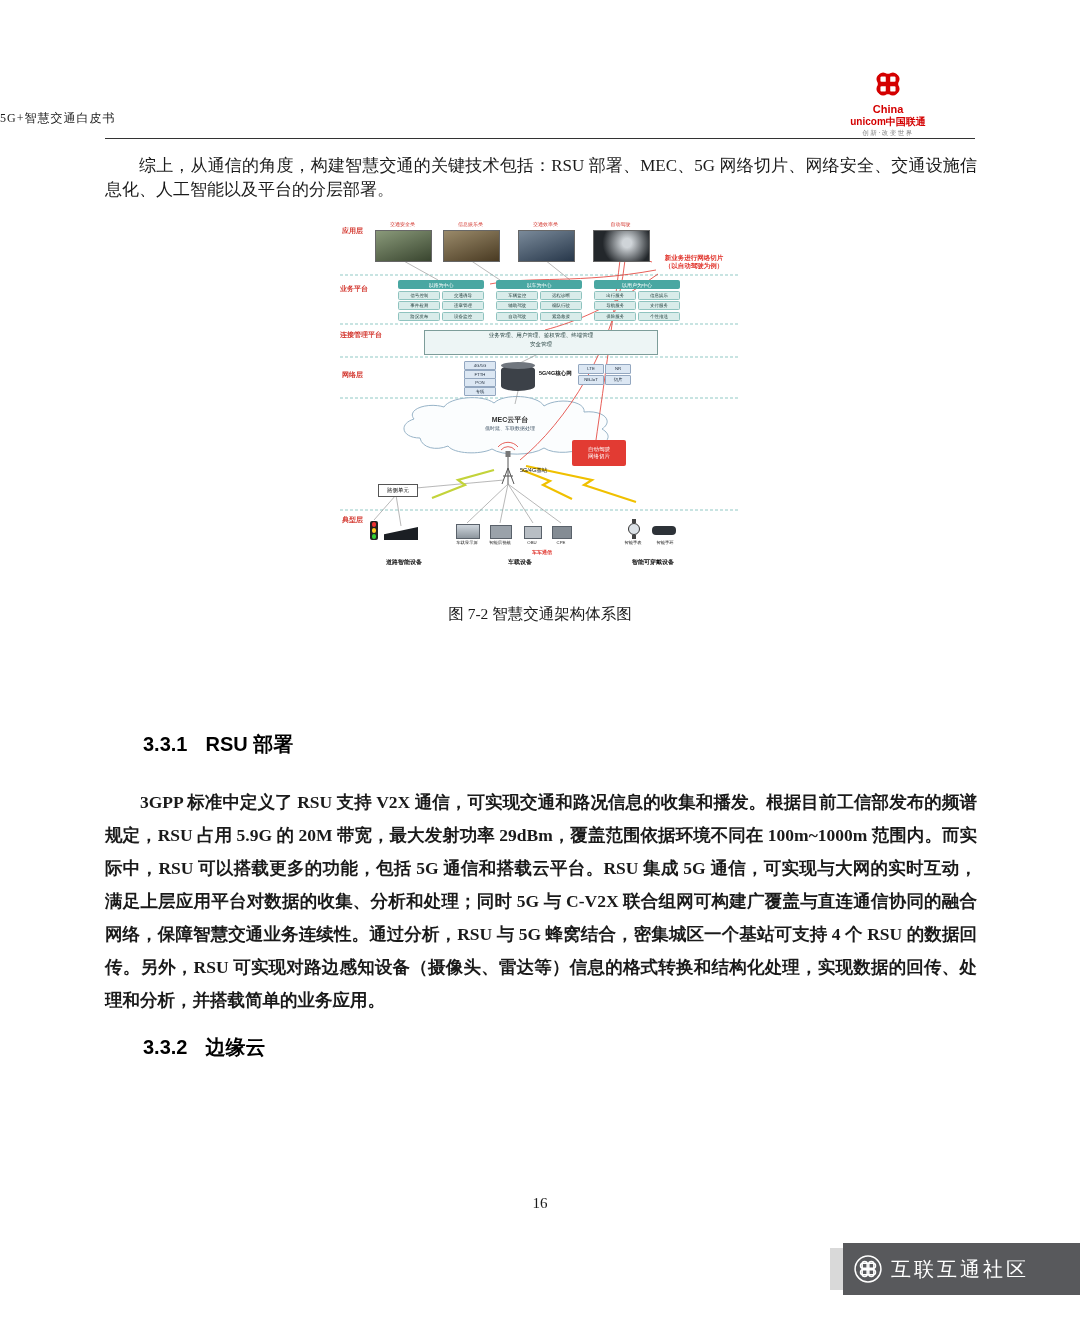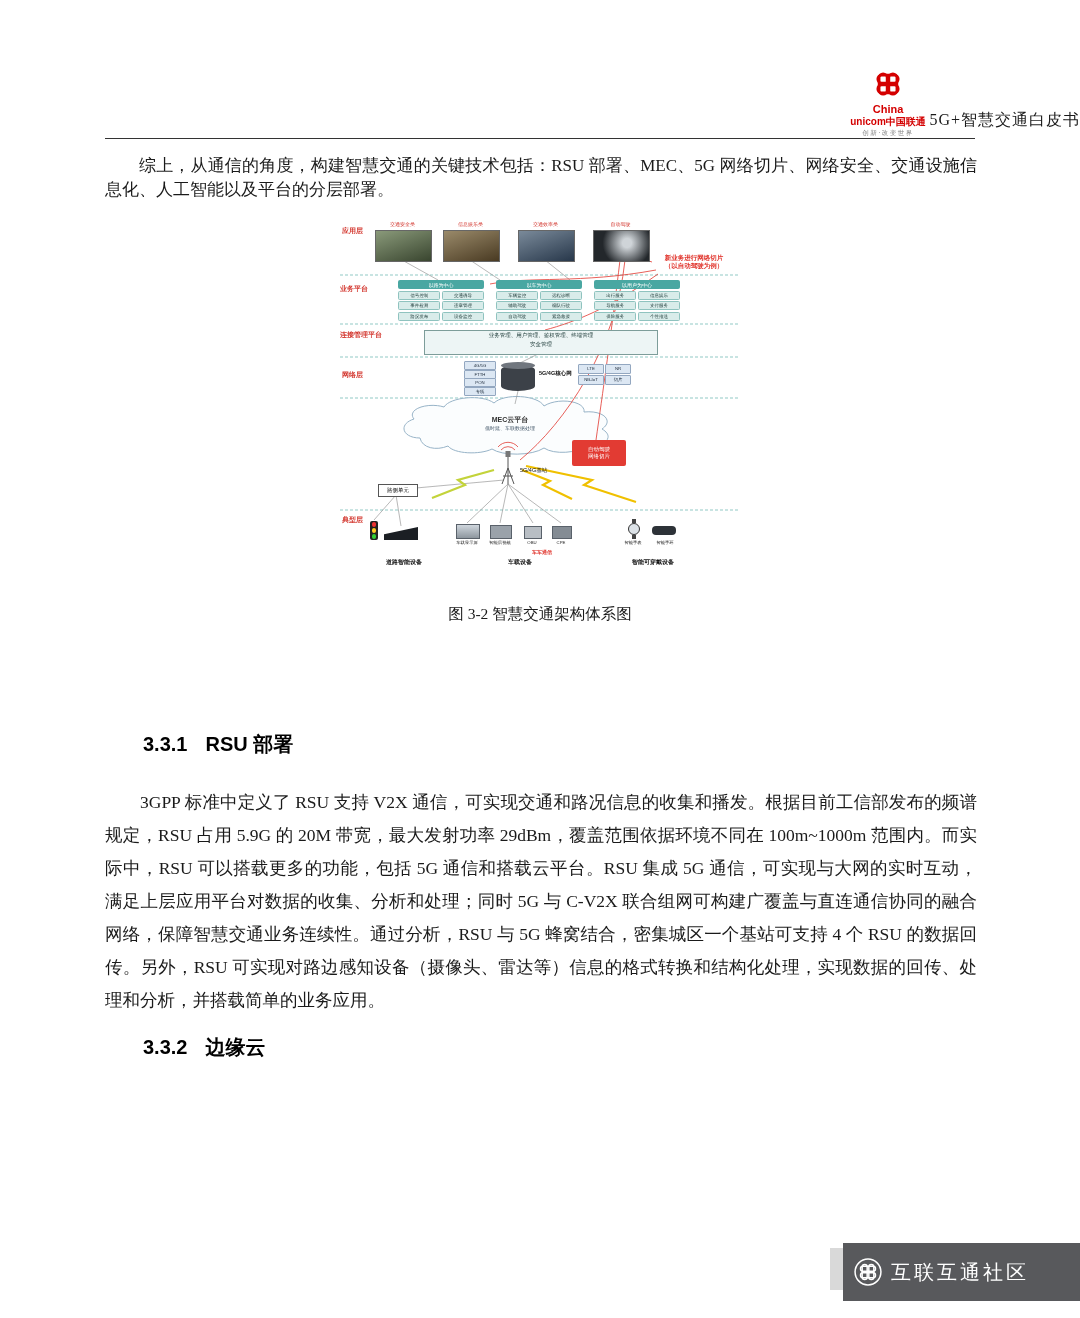--- a/index.html
+++ b/index.html
@@ -1,41 +1,41 @@
 <!DOCTYPE html>
 <html><head>
 <meta charset="utf-8">
 <style>
   html,body{margin:0;padding:0;background:#e9e9e9;}
   .page{position:relative;width:1080px;height:1318px;margin:0 auto;background:#fff;
         font-family:"Liberation Serif","DejaVu Serif",serif;color:#1a1a1a;overflow:hidden;}
   .abs{position:absolute;}
   
-  .doc-title{top:110px;left:0;width:100%;text-align:right;font-size:16px;letter-spacing:1px;}
+  .doc-title{top:110px;left:0;width:100%;text-align:left;font-size:12px;letter-spacing:1px;}
   .header-rule{top:138px;left:105px;width:870px;border-top:1.4px solid #333;}
   .logo{top:68px;left:840px;width:96px;text-align:center;font-family:"Liberation Sans",sans-serif;}
   .logo-en{color:#d40000;font-weight:bold;font-size:11px;line-height:1.05;}
   .logo-cn{color:#d40000;font-weight:bold;font-size:10px;line-height:1.1;}
   .logo-slogan{color:#8a8a8a;font-size:6.5px;letter-spacing:1.5px;margin-top:2px;}
   
   .para{left:105px;width:872px;font-size:17px;text-align:justify;text-indent:2em;}
   .intro{top:154px;line-height:24px;}
   .p-main{font-size:17.5px;line-height:33px;}
-  .p331{top:786px;}
+  .p331{top:786px;font-weight:bold;}
   .p332{top:1088px;}
   .h-sec{left:143px;font-family:"Liberation Sans",sans-serif;font-weight:bold;color:#000;}
   .h33{top:660px;font-size:24px;}
   .h331{top:731px;font-size:20px;}
   .h332{top:1034px;font-size:20px;}
   .h-num{margin-right:18px;}
   .caption{top:604px;left:0;width:100%;text-align:center;font-size:15.5px;}
   .pageno{top:1195px;left:0;width:100%;text-align:center;font-size:15px;}
   
   .banner-strip{left:830px;top:1248px;width:13px;height:42px;background:#d9d9d9;}
-  .banner{left:843px;top:1243px;width:237px;height:58px;background:#58595c;display:flex;align-items:center;
+  .banner{left:843px;top:1243px;width:237px;height:52px;background:#58595c;display:flex;align-items:center;
           gap:8px;padding-left:10px;box-sizing:border-box;}
   .banner-text{color:#fff;font-family:"Liberation Sans",sans-serif;font-size:20px;letter-spacing:3px;font-weight:500;}
   
   .diagram{top:218px;left:340px;width:400px;height:376px;font-family:"Liberation Sans",sans-serif;}
   .dlines{position:absolute;left:0;top:0;width:400px;height:376px;}
   .lyr{position:absolute;color:#d43b33;font-weight:bold;font-size:7px;white-space:nowrap;}
   .app-lab{position:absolute;top:3px;color:#d43b33;font-size:5px;text-align:center;white-space:nowrap;}
   .app-img{position:absolute;top:12px;width:55px;height:30px;border:0.5px solid #666;}
   .slice-note{position:absolute;left:310px;top:36px;width:88px;color:#e03028;font-weight:bold;
               font-size:6.5px;line-height:1.3;text-align:center;}
@@ -260,32 +260,33 @@
     <div class="watch"></div>
     <div class="band"></div>
     <div class="dev-lab" style="left:278px;width:30px">智能手表</div>
     <div class="dev-lab" style="left:308px;width:34px">智能手环</div>
 
     <div class="grp-lab" style="left:28px;width:72px">道路智能设备</div>
     <div class="grp-lab" style="left:150px;width:60px">车载设备</div>
     <div class="grp-lab" style="left:276px;width:74px">智能可穿戴设备</div>
   </div>
 
-  <div class="abs caption">图 3-2 智慧交通架构体系图</div>
+  <div class="abs caption">图 7-2 智慧交通架构体系图</div>
 
 
   <div class="abs h-sec h331">
     <span class="h-num">3.3.1</span><span>RSU 部署</span>
   </div>
   <div class="abs para p-main p331">3GPP 标准中定义了 RSU 支持 V2X 通信，可实现交通和路况信息的收集和播发。根据目前工信部发布的频谱规定，RSU 占用 5.9G 的 20M 带宽，最大发射功率 29dBm，覆盖范围依据环境不同在 100m~1000m 范围内。而实际中，RSU 可以搭载更多的功能，包括 5G 通信和搭载云平台。RSU 集成 5G 通信，可实现与大网的实时互动，满足上层应用平台对数据的收集、分析和处理；同时 5G 与 C-V2X 联合组网可构建广覆盖与直连通信协同的融合网络，保障智慧交通业务连续性。通过分析，RSU 与 5G 蜂窝结合，密集城区一个基站可支持 4 个 RSU 的数据回传。另外，RSU 可实现对路边感知设备（摄像头、雷达等）信息的格式转换和结构化处理，实现数据的回传、处理和分析，并搭载简单的业务应用。</div>
 
   <div class="abs h-sec h332">
     <span class="h-num">3.3.2</span><span>边缘云</span>
   </div>
 
+  <div class="abs pageno">16</div>
 
   <div class="abs banner-strip"></div>
   <div class="abs banner">
     <svg width="30" height="30" viewBox="0 0 36 36">
       <circle cx="18" cy="18" r="15.5" fill="none" stroke="#fff" stroke-width="1.8"></circle>
       <g fill="none" stroke="#fff" stroke-width="1.8">
         <rect x="9" y="11" width="18" height="6" rx="3"></rect>
         <rect x="9" y="19" width="18" height="6" rx="3"></rect>
         <rect x="11" y="9" width="6" height="18" rx="3"></rect>
         <rect x="19" y="9" width="6" height="18" rx="3"></rect>

